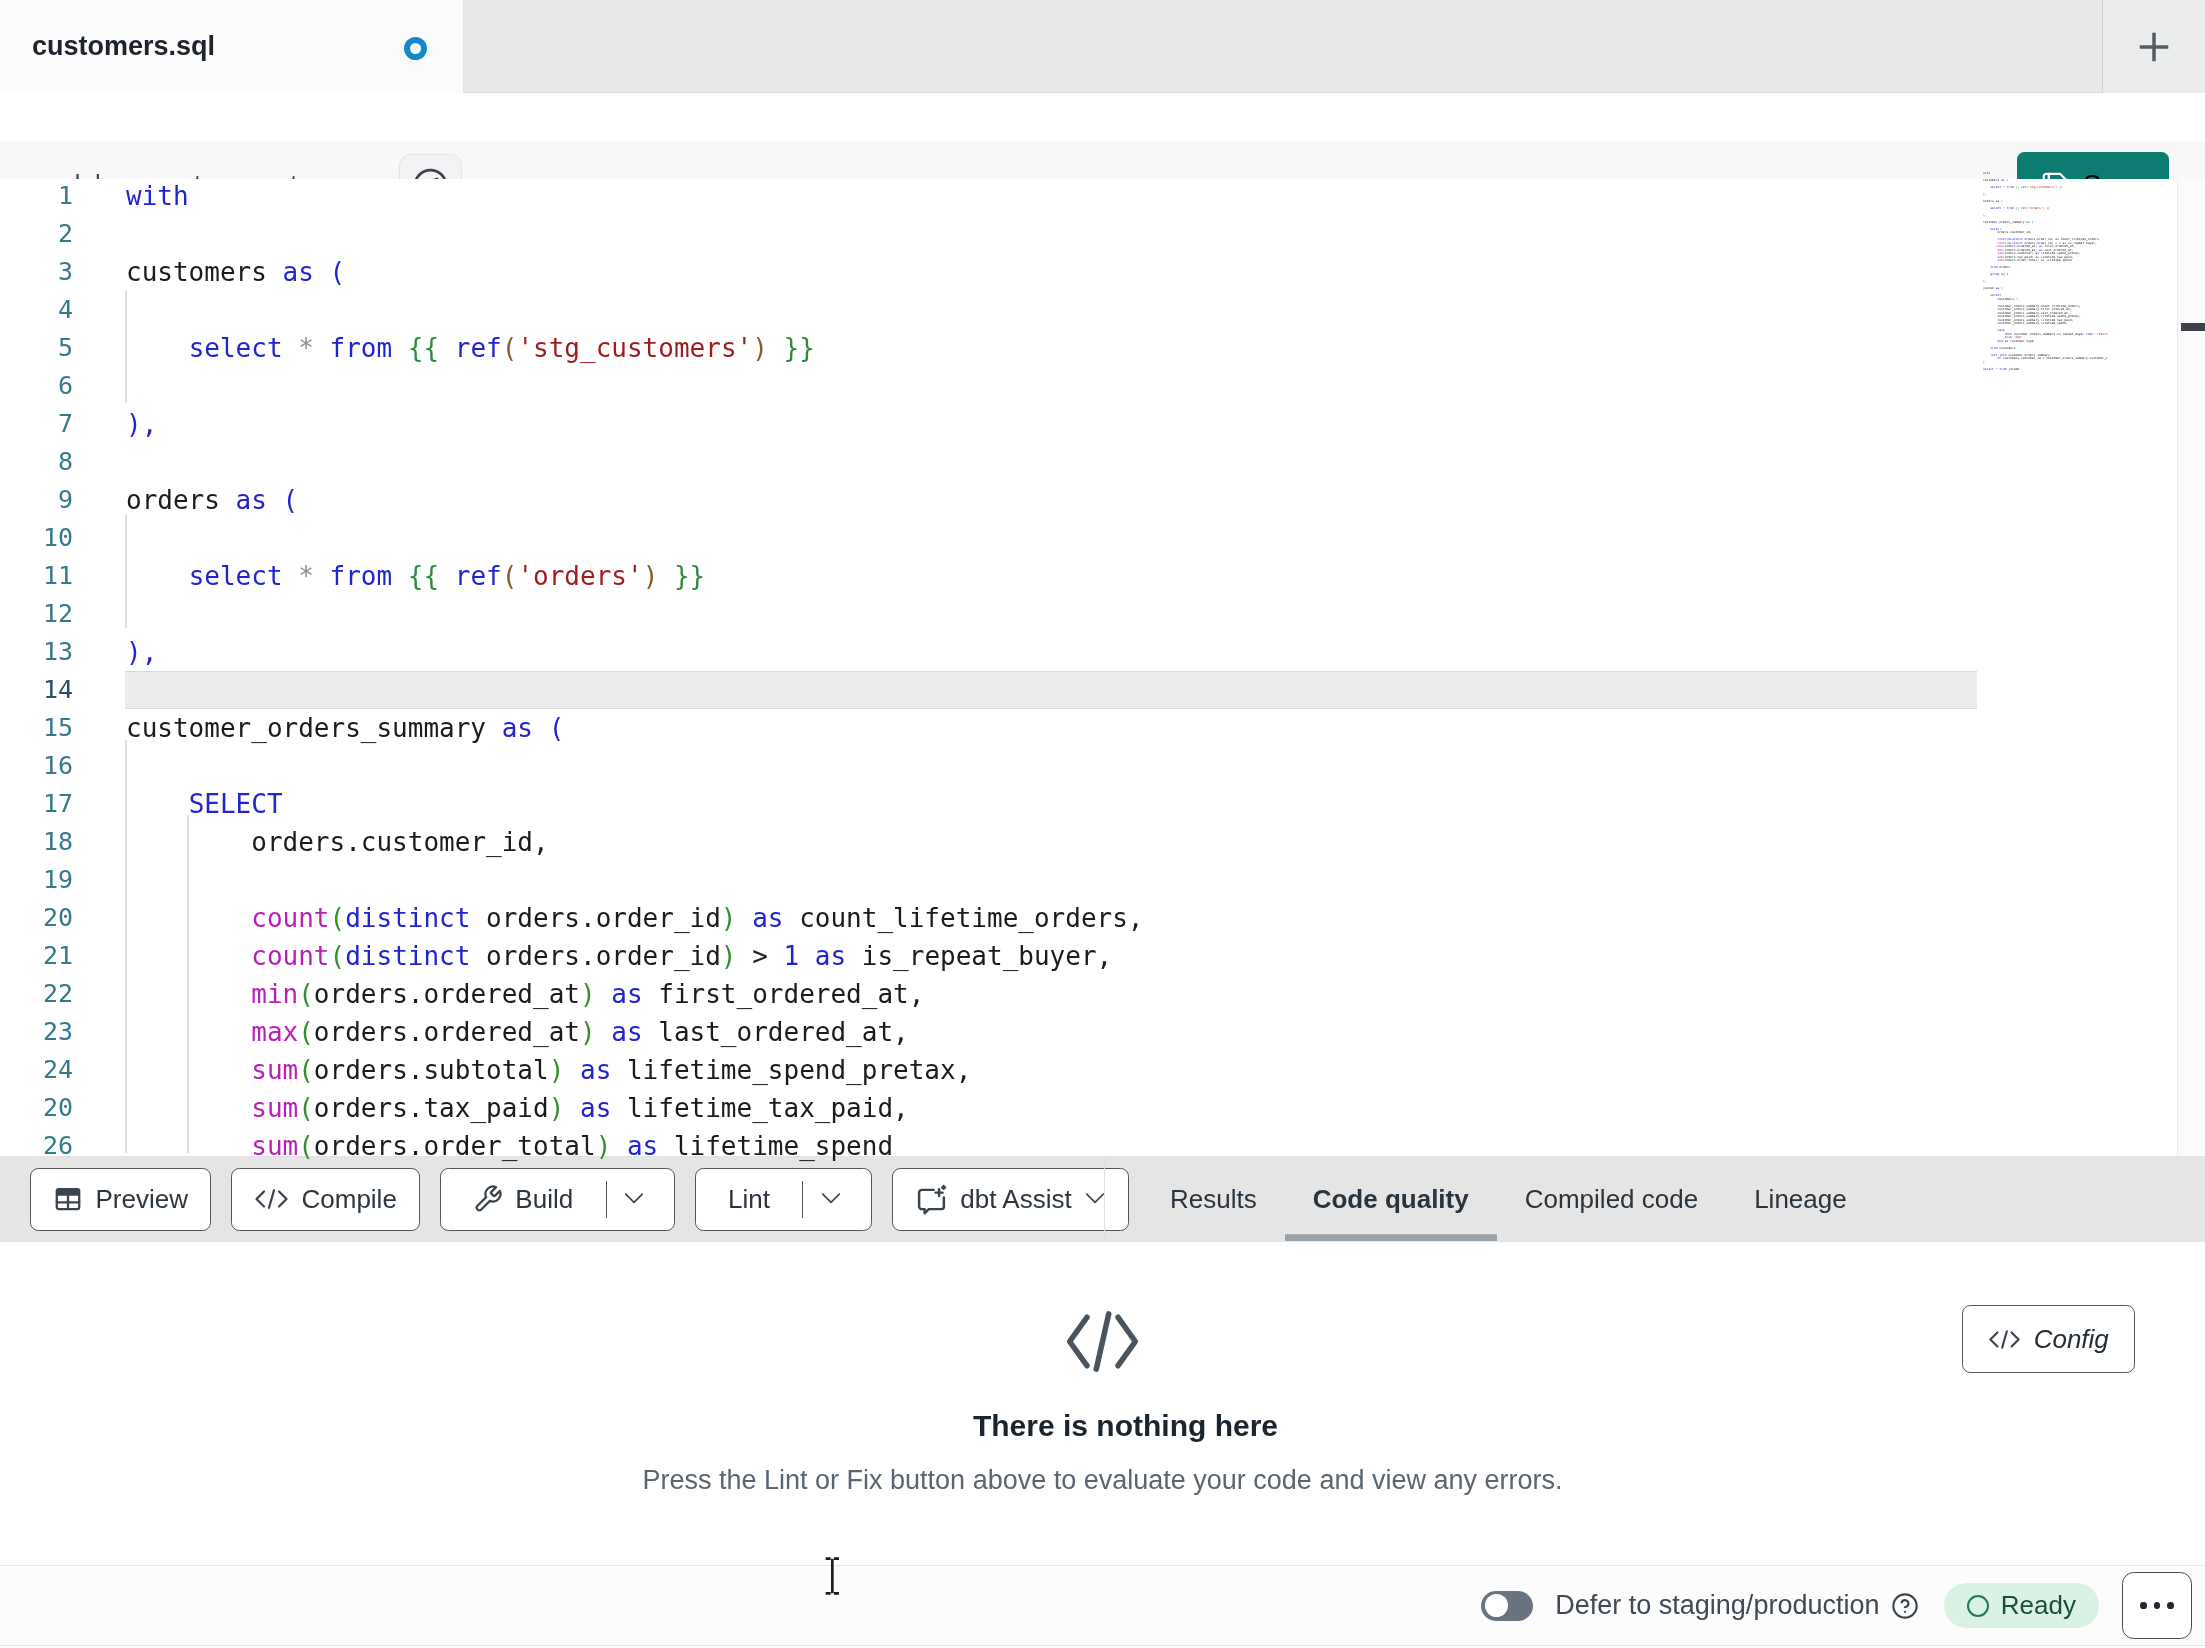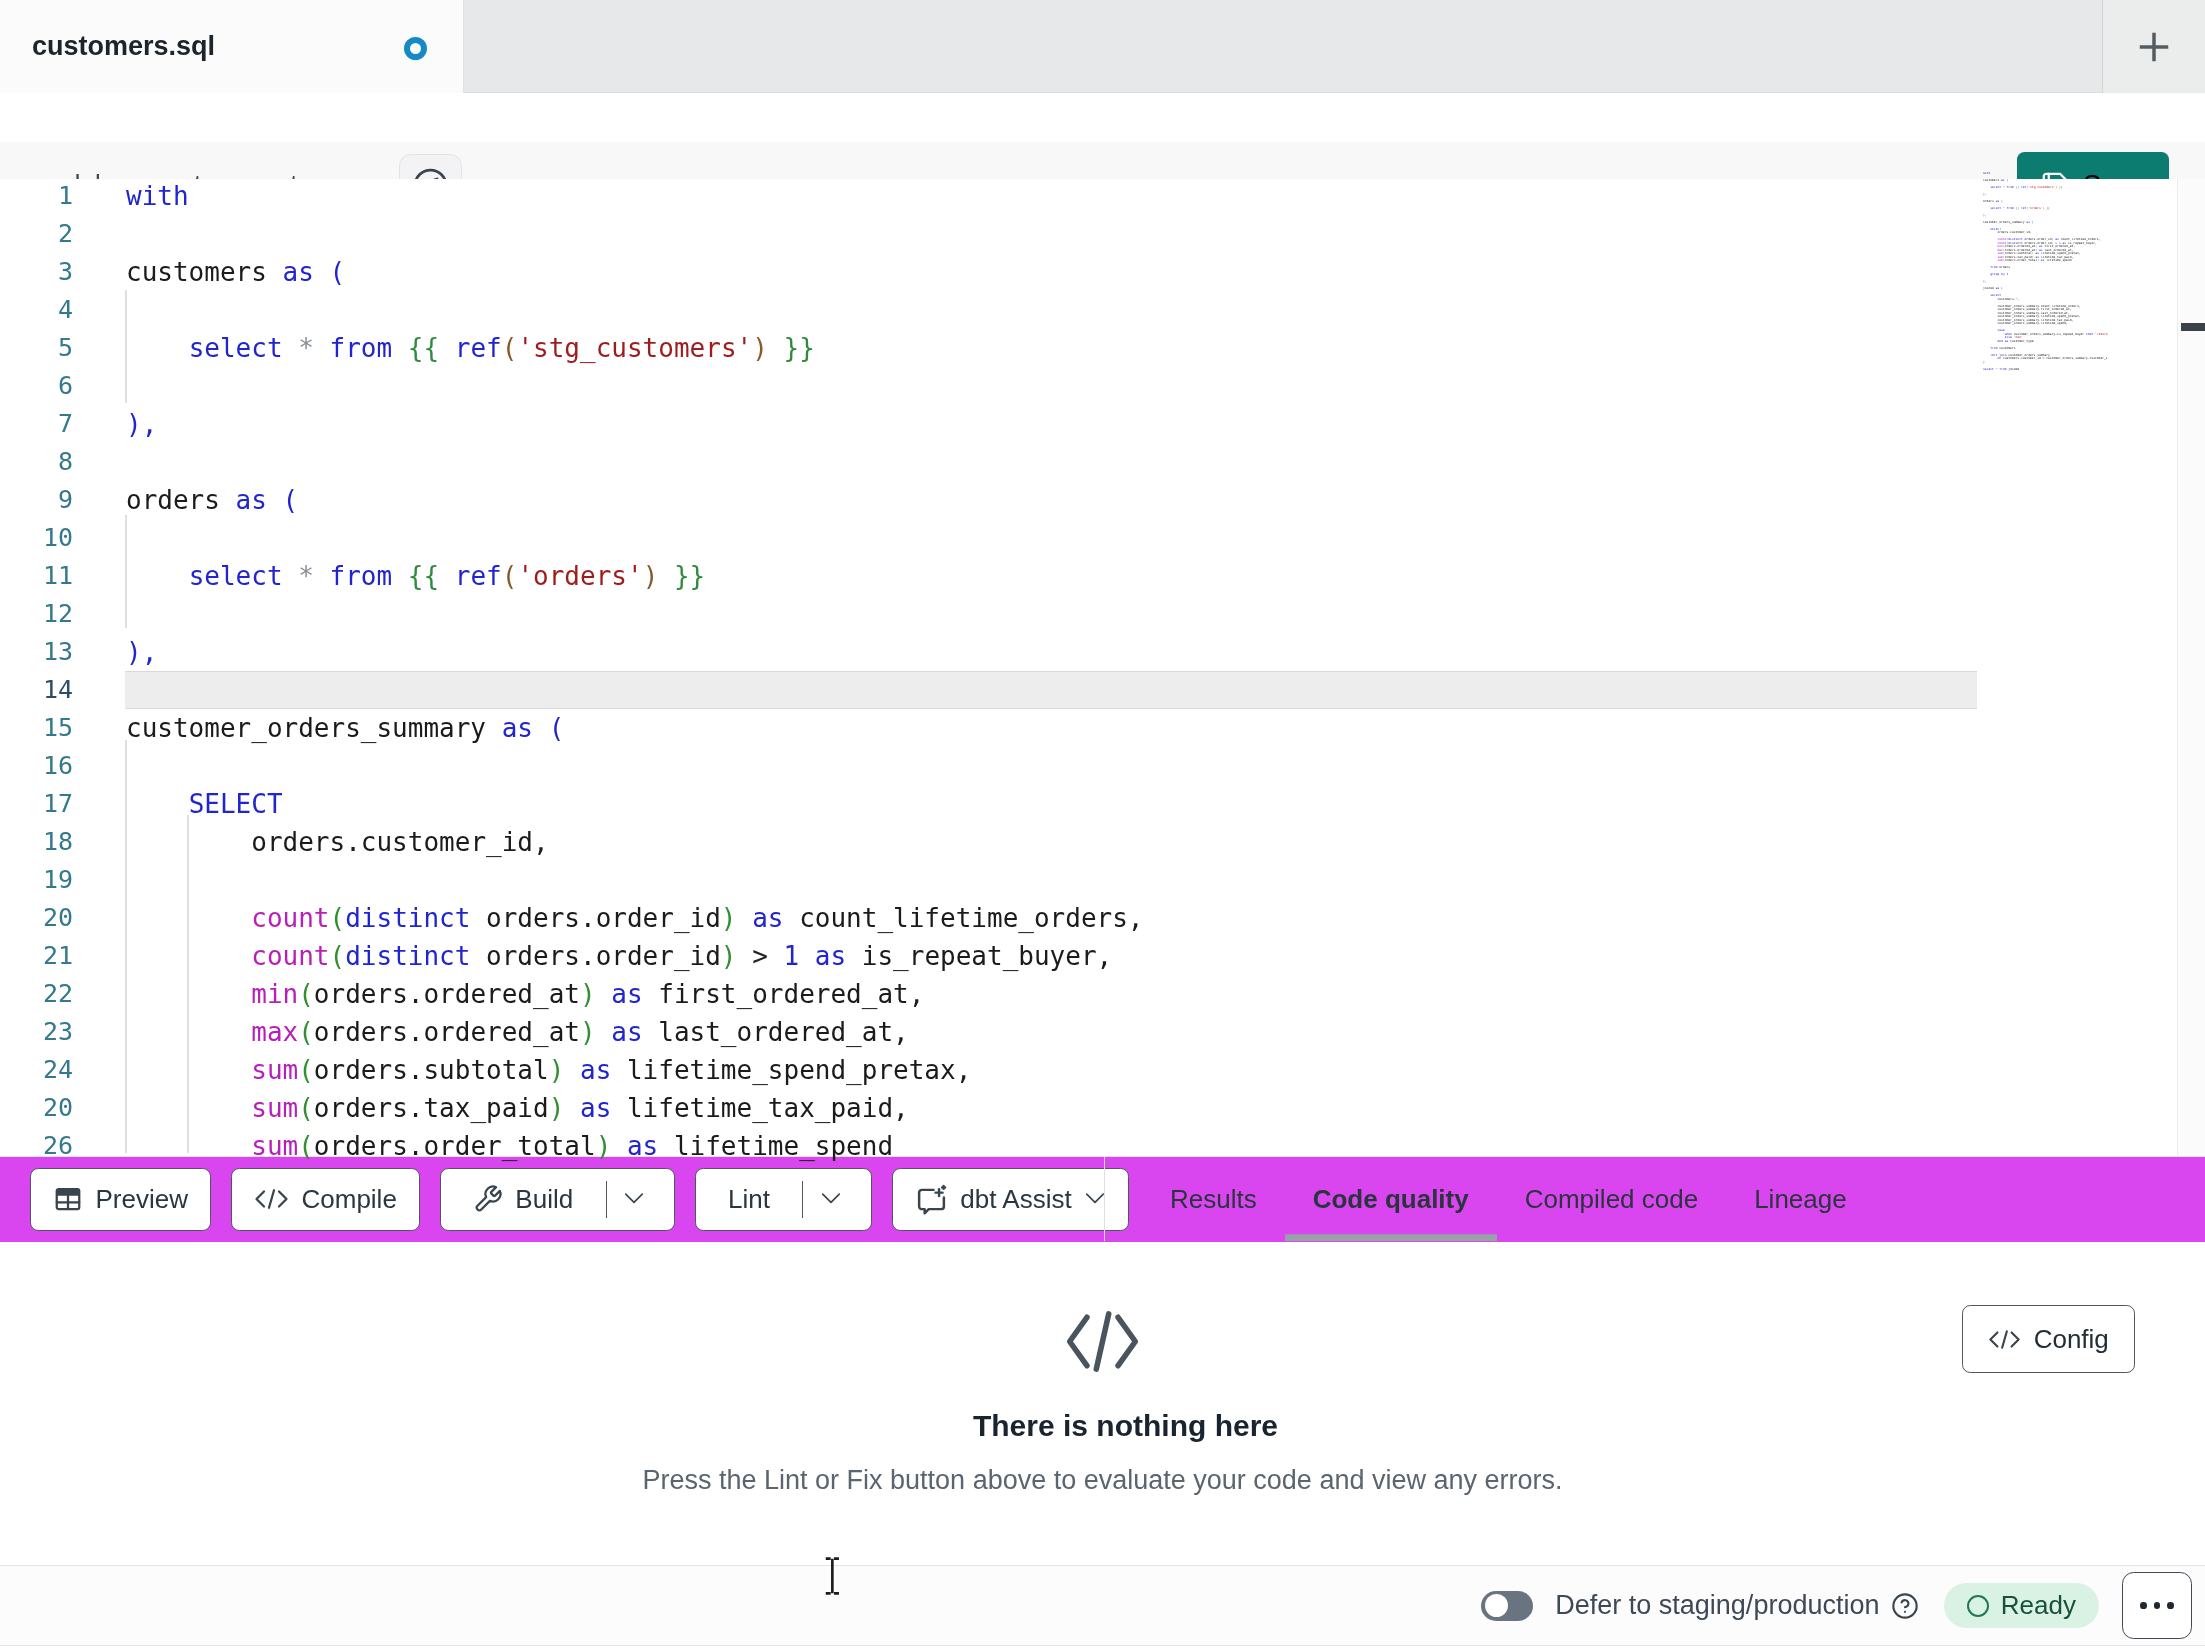--- a/index.html
+++ b/index.html
@@ -49,21 +49,21 @@
   .tk-cmp { color:#222; }
   #minimap { position:absolute; left:1983px; top:-7.5px; width:125px; height:208px;
     overflow:hidden; font-family:"DejaVu Sans Mono", monospace; font-size:3px; cursor:pointer; }
   .mm-line { height:3.5px; line-height:3.5px; white-space:pre; overflow:hidden; color:#333; }
   .scrolltrack { position:absolute; left:2177px; top:0; width:28px; height:977px;
     background:#fbfbfc; border-left:0.8px solid #ececec; cursor:pointer; }
   .scrollmark { position:absolute; left:2.5px; top:144px; width:25px; height:7.5px; background:#3c4247; }
 
   
   .toolbar { position:absolute; left:0; top:1156px; width:2205px; height:111px;
-    background:#d946ef; border-top:0.8px solid #e3e3e4; border-bottom:0.8px solid #e1e1e2; }
+    background:#e5e5e5; border-top:0.8px solid #e3e3e4; border-bottom:0.8px solid #e1e1e2; }
   .btns { position:absolute; left:30px; top:0; height:84px; display:flex; align-items:center; gap:20px; }
   .btn { height:63px; border:1.7px solid #4d575f; border-radius:8.3px; background:#fff;
     font-size:26px; color:#2c363f; display:inline-flex; align-items:center;
     padding:0 22px; gap:12.5px; cursor:pointer; font-family:inherit; }
   .btn.split { padding:12px; }
   .btn .seg { display:flex; align-items:center; gap:12.5px; padding:0 20px; height:100%; }
   .btn .seg.chev { border-left:1.7px solid #4d575f; padding:0 16.7px; }
   .icon-stroke { stroke:#3a444d; fill:none; stroke-width:1.8; stroke-linecap:round; stroke-linejoin:round; }
   .tool-divider { position:absolute; left:1104px; top:0; width:0.8px; height:84px; background:#dfe0e1; }
   #results-tabs { position:absolute; left:1142px; top:0; height:84px; display:flex; }
@@ -73,21 +73,21 @@
 
   
   .panel { position:absolute; left:0; top:1242px; width:2205px; height:323px; background:#fff; }
   .code-glyph { position:absolute; left:1061px; top:58px; }
   .e-title { position:absolute; left:0; top:167px; width:2205px; text-align:center;
     font-size:30px; font-weight:700; color:#19242e;padding-left:46px; }
   .e-sub { position:absolute; left:0; top:223px; width:2205px; text-align:center;
     font-size:27px; color:#5a656f; }
   .config-btn { position:absolute; left:1962px; top:63px; width:173px; height:68px;
     border:1.7px solid #4d575f; border-radius:8.3px; background:#fff; display:flex;
-    align-items:center; justify-content:center; gap:12.5px; font-size:26px; color:#232d36; cursor:pointer; }
+    align-items:center; justify-content:center; gap:12.5px; font-size:26px; color:#232d36; cursor:pointer;font-style:italic; }
 
   
   .statusbar { position:absolute; left:0; top:1565px; width:2205px; height:81px;
     background:#fcfcfd; border-top:0.8px solid #e4e5e7; border-bottom:0.8px solid #e4e5e7;
     display:flex; align-items:center; justify-content:flex-end; padding-right:13px; }
   .toggle { width:52px; height:30px; border-radius:15px; background:#6a7380;
     position:relative; cursor:pointer; flex:0 0 auto; }
   .toggle .knob { position:absolute; left:3.3px; top:3.3px; width:23px; height:23px;
     border-radius:50%; background:#fff; }
   .defer-label { font-size:27px; color:#3f4956; margin-left:22px; }

